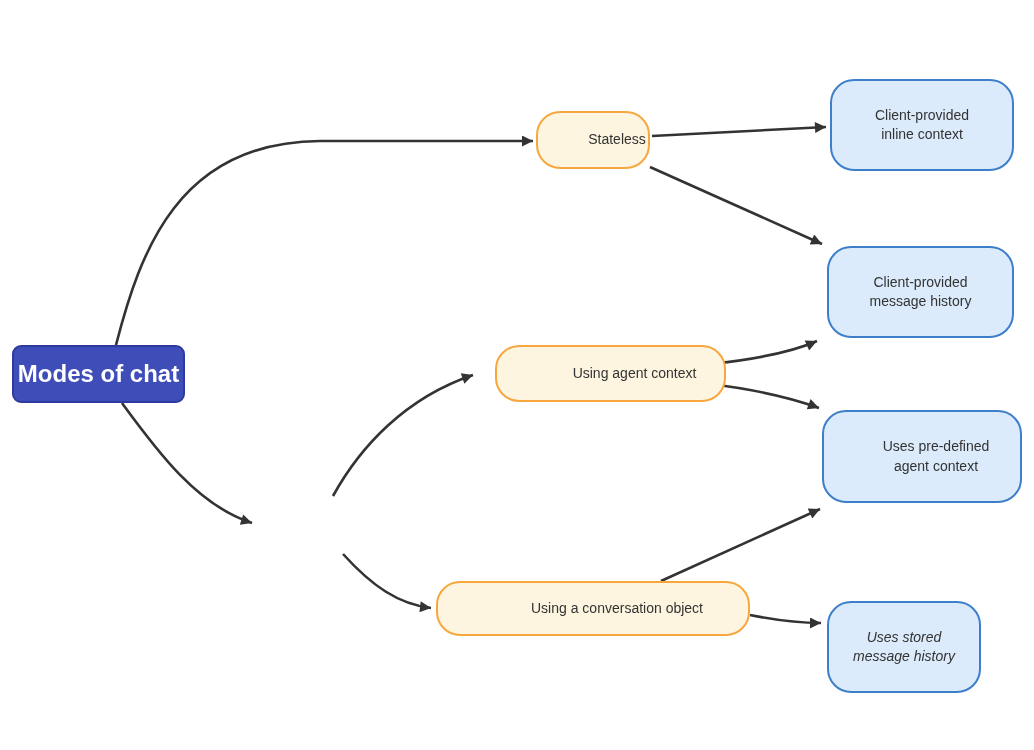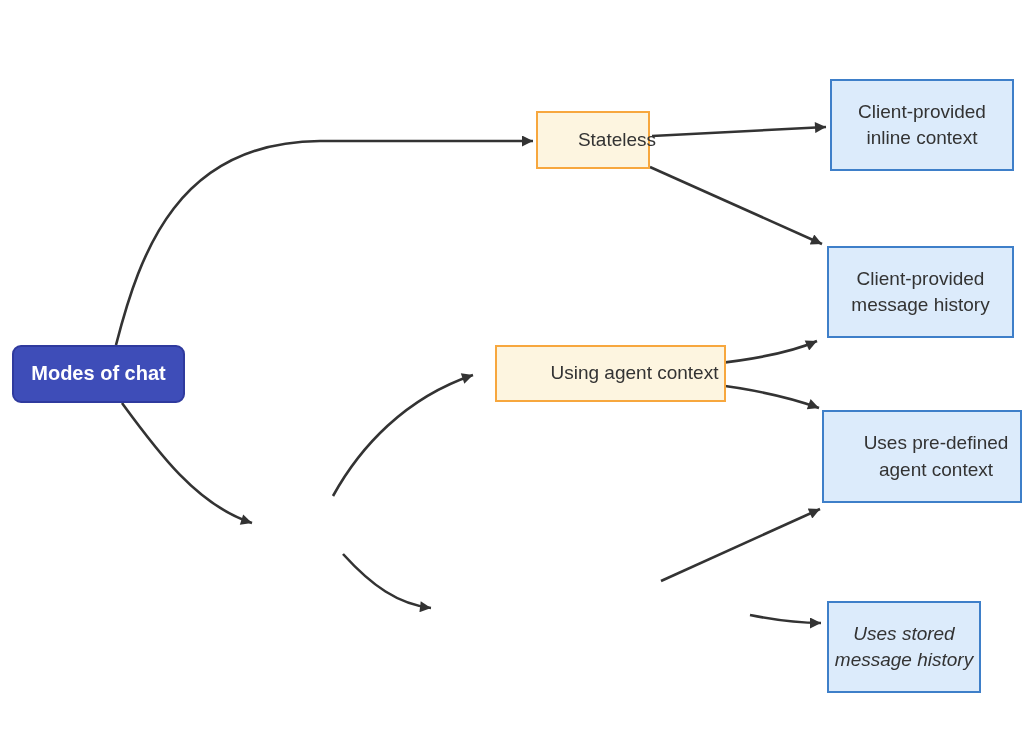--- a/index.html
+++ b/index.html
@@ -23,39 +23,40 @@
   }
   .arrowhead { fill: var(--edge, #333333); }
   .node {
     position: absolute;
     box-sizing: border-box;
     display: flex;
     align-items: center;
     justify-content: center;
     text-align: center;
     color: var(--text, #333333);
-    font-size: 19px;
+    font-size: 14px;
+    border-radius: 24px;
   }
   .node span { white-space: pre-line; line-height: 1.38; }
   .node.branch {
     background: var(--branch-fill, #fdf5e0);
     border: 2px solid var(--branch-border, #f7a73e);
     padding-left: 48px;
   }
   .node.leaf {
     background: var(--leaf-fill, #dcebfb);
     border: 2px solid var(--leaf-border, #3e7fc9);
   }
   .node.root {
     background: var(--root-fill, #3e4db8);
     border: 2px solid var(--root-border, #2f3a9e);
     border-radius: 9px;
     color: var(--root-text, #ffffff);
     font-weight: bold;
-    font-size: 20px;
+    font-size: 24px;
   }
 </style>
 </head>
 <body>
 
 <div class="canvas">
 
   <svg class="edges" viewBox="0 0 1034 750" xmlns="http://www.w3.org/2000/svg">
     <defs>
       <marker id="arrow" viewBox="0 0 10 10" refX="10" refY="5" markerWidth="15" markerHeight="11" markerUnits="userSpaceOnUse" orient="auto">
@@ -96,19 +97,22 @@
   <div class="node branch" style="left:495px; top:345px; width:231px; height:57px;">
     <span>Using agent context</span>
   </div>
 
   <div class="node leaf" style="left:822px; top:410px; width:200px; height:93px;padding-left:28px;">
     <span>Uses pre-defined
 agent context</span>
   </div>
 
 
+  <div class="node branch" style="left:436px; top:581px; width:314px; height:55px;">
+    <span>Using a conversation object</span>
+  </div>
 
   <div class="node leaf" style="left:827px; top:601px; width:154px; height:92px;font-style:italic;">
     <span>Uses stored
 message history</span>
   </div>
 
 </div>
 
 </body></html>

